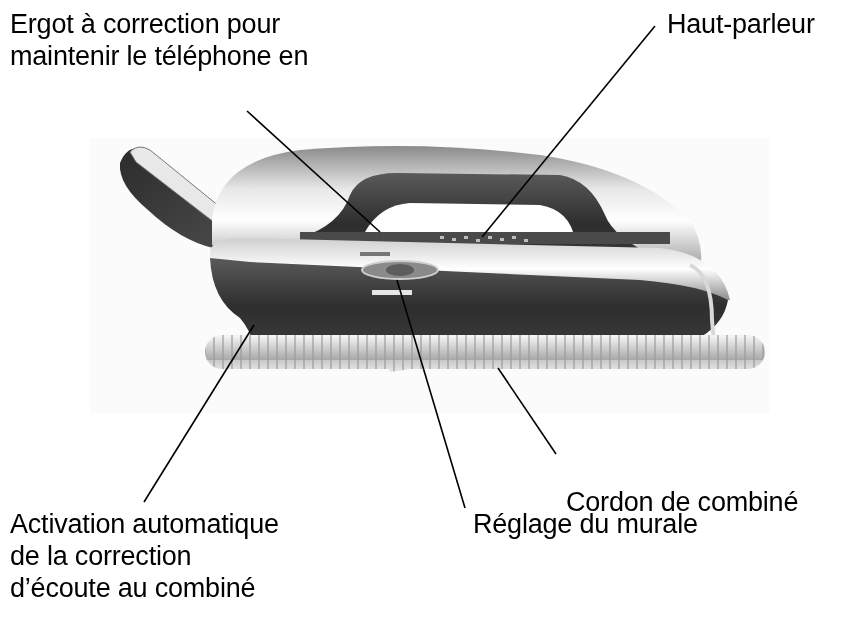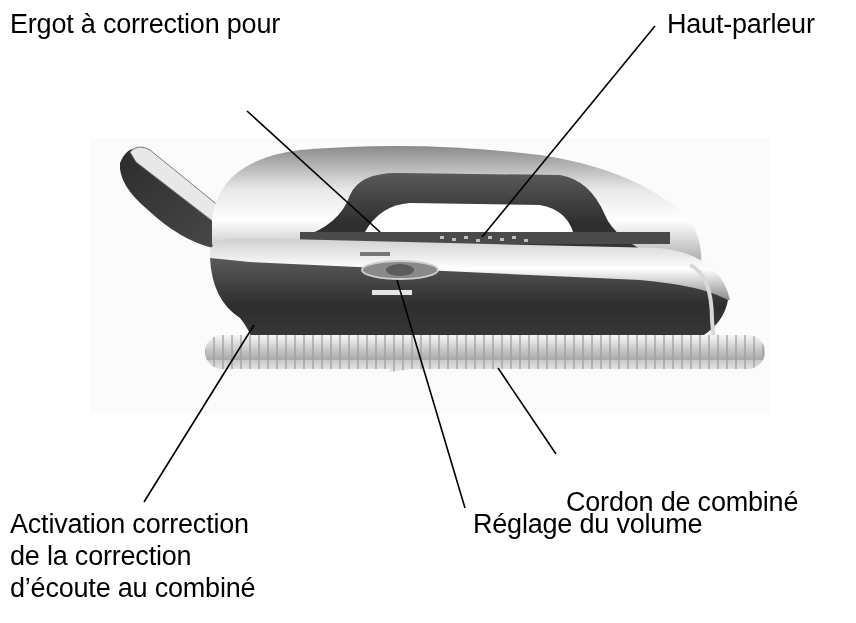--- a/index.html
+++ b/index.html
@@ -95,31 +95,32 @@
     <line x1="247" y1="111" x2="380" y2="232"></line>
     <line x1="655" y1="26" x2="482" y2="237"></line>
     <line x1="254" y1="325" x2="144" y2="502"></line>
     <line x1="397" y1="280" x2="465" y2="508"></line>
     <line x1="498" y1="368" x2="556" y2="454"></line>
   </g>
 </svg>
 
 <div class="label" style="left:10px; top:8px;">
   <div>Ergot à correction pour</div>
+  <div>maintenir le téléphone en</div>
 </div>
 
 <div class="label" style="left:667px; top:8px;text-align:right;">
   <div>Haut-parleur</div>
 </div>
 
 <div class="label" style="left:566px; top:440px;margin-top:46px;">
   <div>Cordon de combiné</div>
 </div>
 
 <div class="label" style="left:10px; top:508px;">
-  <div>Activation correction</div>
+  <div>Activation automatique</div>
   <div>de la correction</div>
   <div>d’écoute au combiné</div>
 </div>
 
 <div class="label" style="left:473px; top:508px;">
-  <div>Réglage du volume</div>
+  <div>Réglage du murale</div>
 </div>
 
 </body></html>

